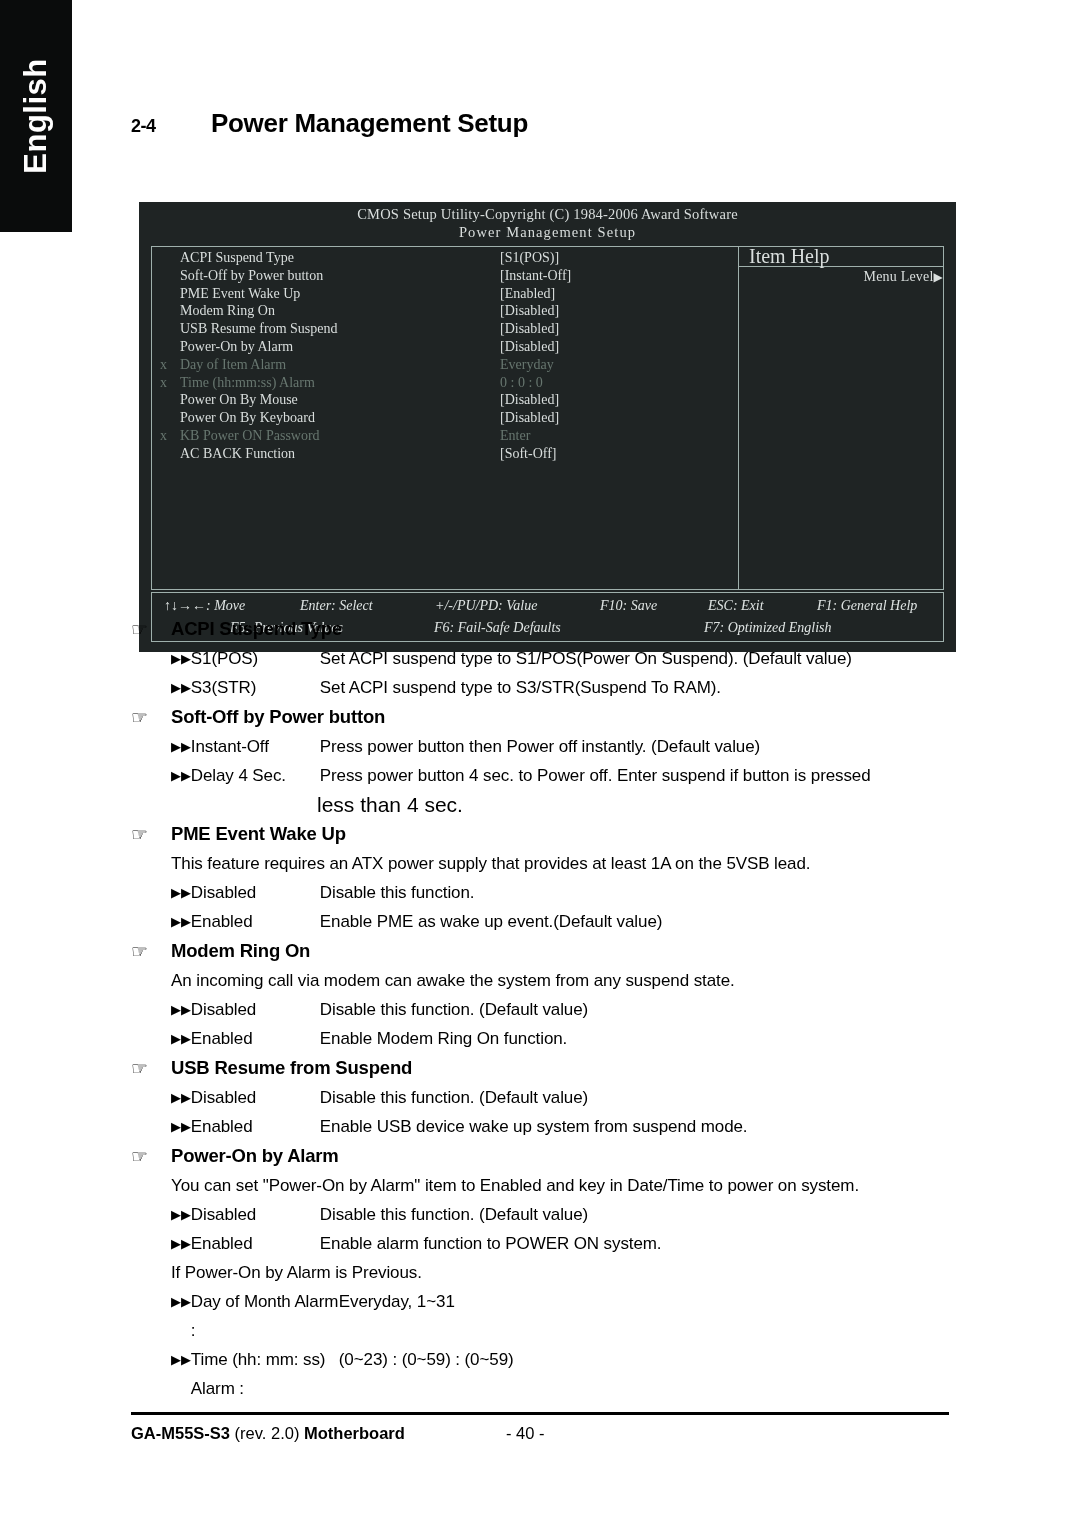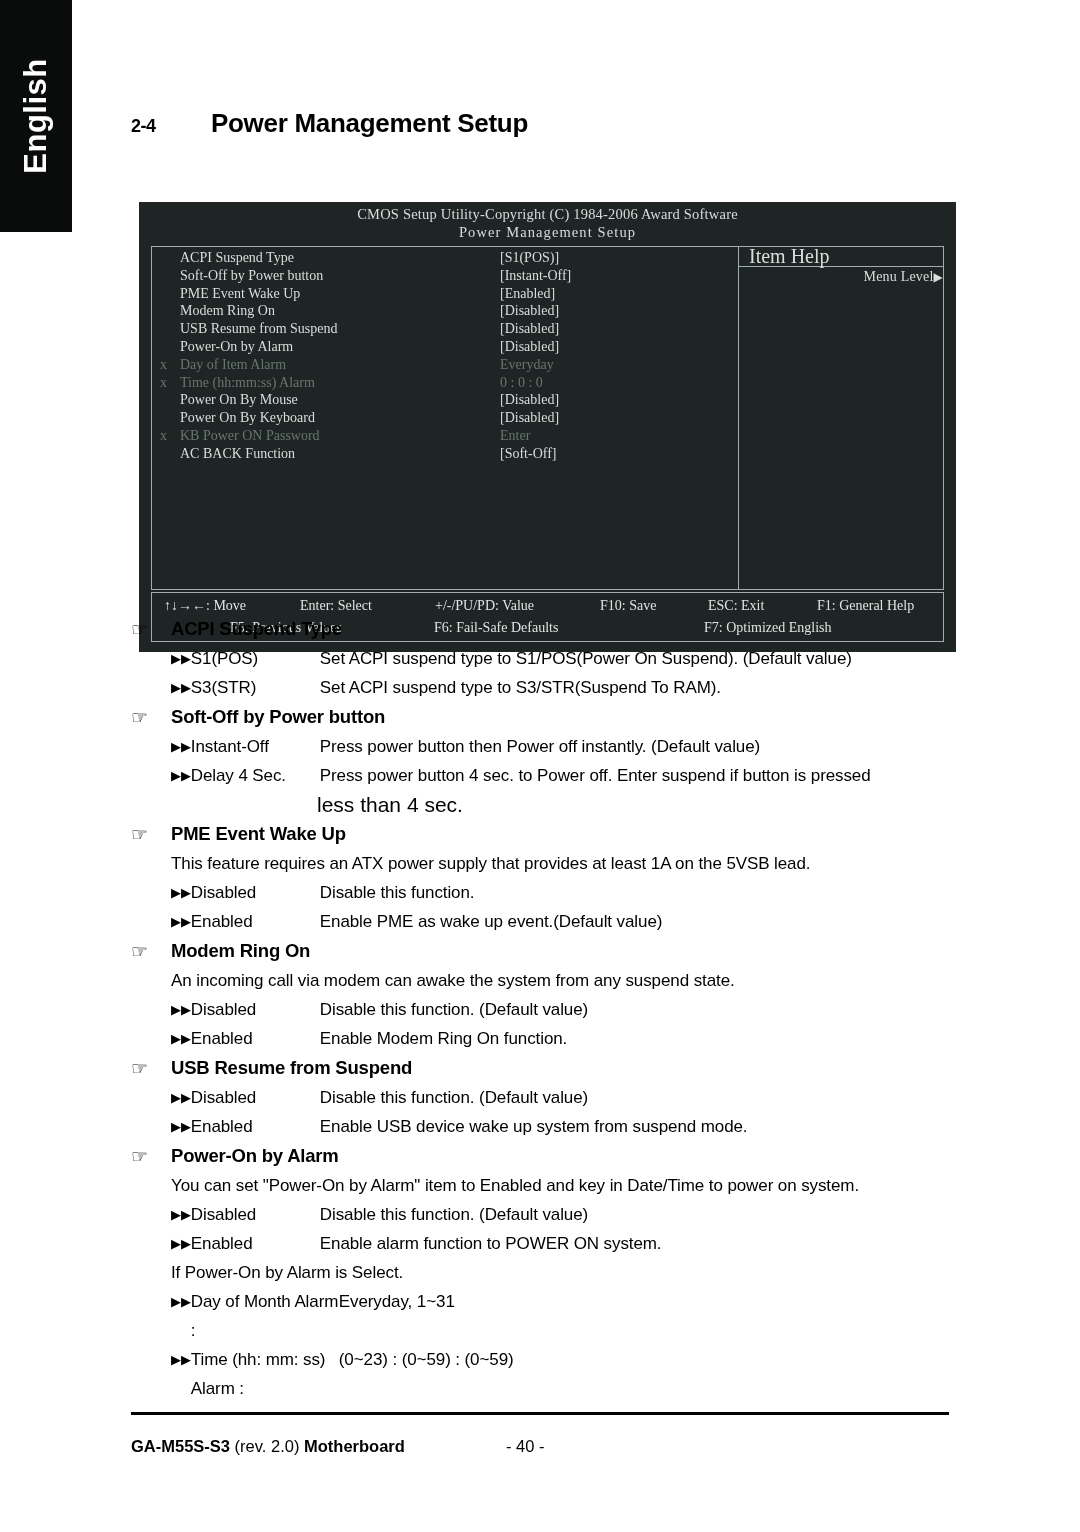--- a/index.html
+++ b/index.html
@@ -161,21 +161,21 @@
     box-sizing: border-box;
     font-size: 14px;
     color: #dfe4e3;
     padding-top: 2px;
   }
   #bios-foot .fline {
     position: relative;
     height: 22px;
     line-height: 22px;
   }
-  #bios-foot .k { position: absolute; white-space: nowrap; }
+  #bios-foot .k { position: absolute; white-space: nowrap; font-style: italic; }
 
   
   #body-text {
     position: absolute;
     left: 0;
     top: 614px;
     width: 818px;
   }
   .blk { margin-bottom: 0; }
   .head-row {
@@ -235,21 +235,21 @@
   #pg-footer .rule {
     border-top: 3px solid #000;
     width: 818px;
     height: 0;
   }
   #pg-footer .frow {
     position: relative;
     height: 30px;
     font-size: 16.5px;
     line-height: 30px;
-    padding-top: 16px;
+    padding-top: 3px;
   }
   #pg-footer .fleft { position: absolute; left: 0; font-weight: bold; }
   #pg-footer .fleft .reg { font-weight: normal; }
   #pg-footer .fpage { position: absolute; left: 375px; }
 </style>
 </head>
 <body>
 
 <div id="lang-tab">
   <span class="lang-text">English</span>
@@ -451,21 +451,21 @@
         <div class="opt-row">
           <span class="arr">▶▶</span>
           <span class="onm">Disabled</span>
           <span class="odesc">Disable this function. (Default value)</span>
         </div>
         <div class="opt-row">
           <span class="arr">▶▶</span>
           <span class="onm">Enabled</span>
           <span class="odesc">Enable alarm function to POWER ON system.</span>
         </div>
-        <div class="note">If Power-On by Alarm is Select.</div>
+        <div class="note">If Power-On by Alarm is Previous.</div>
         <div class="opt-row wide">
           <span class="arr">▶▶</span>
           <span class="onm">Day of Month Alarm :</span>
           <span class="odesc">Everyday, 1~31</span>
         </div>
         <div class="opt-row wide">
           <span class="arr">▶▶</span>
           <span class="onm">Time (hh: mm: ss) Alarm :</span>
           <span class="odesc">(0~23) : (0~59) : (0~59)</span>
         </div>

